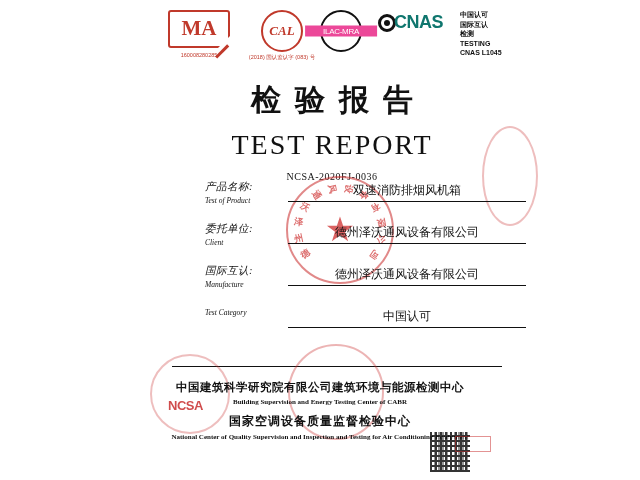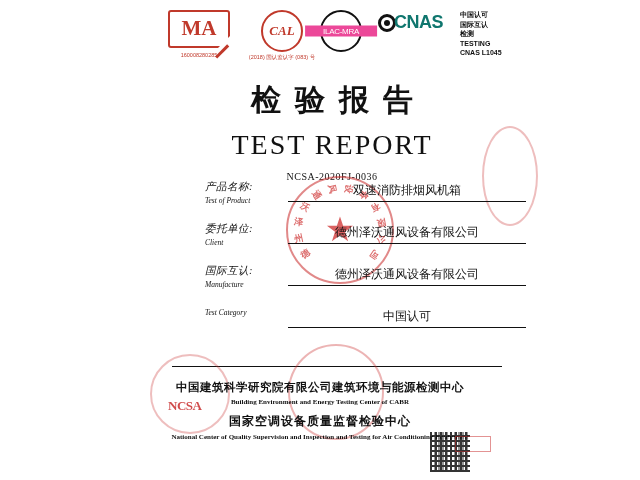--- a/index.html
+++ b/index.html
@@ -370,21 +370,21 @@
     border-radius: 50%;
     border-color: rgba(200, 40, 40, 0.3);
   }
   .ncsa-mark {
     position: absolute;
     top: 398px;
     left: 168px;
     font-size: 13px;
     font-weight: bold;
     color: rgba(200, 45, 45, 0.85);
-    font-family: Liberation Serif, serif;
+    font-family: Liberation Sans, sans-serif;
     letter-spacing: -0.5px;
   }
   
   .qr {
     position: absolute;
     top: 432px;
     left: 430px;
     width: 40px;
     height: 40px;
     background:
@@ -519,21 +519,21 @@
 
   </div>
 
   <div class="footer-rule"></div>
 
   <div class="stamp stamp-bottom"></div>
   <div class="stamp stamp-left"></div>
 
   <div class="footer">
     <div class="f-cn1">中国建筑科学研究院有限公司建筑环境与能源检测中心</div>
-    <div class="f-en1">Building Environment and Energy Testing Center of CABR</div>
+    <div class="f-en1">Building Supervision and Energy Testing Center of CABR</div>
     <div class="f-cn2">国家空调设备质量监督检验中心</div>
     <div class="f-en2">National Center of Quality Supervision and Inspection and Testing for Air Conditioning Equipment</div>
   </div>
 
   <div class="ncsa-mark">NCSA</div>
 
   <div class="qr">
     <div class="qr-inner"></div>
   </div>
   <div class="seal-rect"></div>

